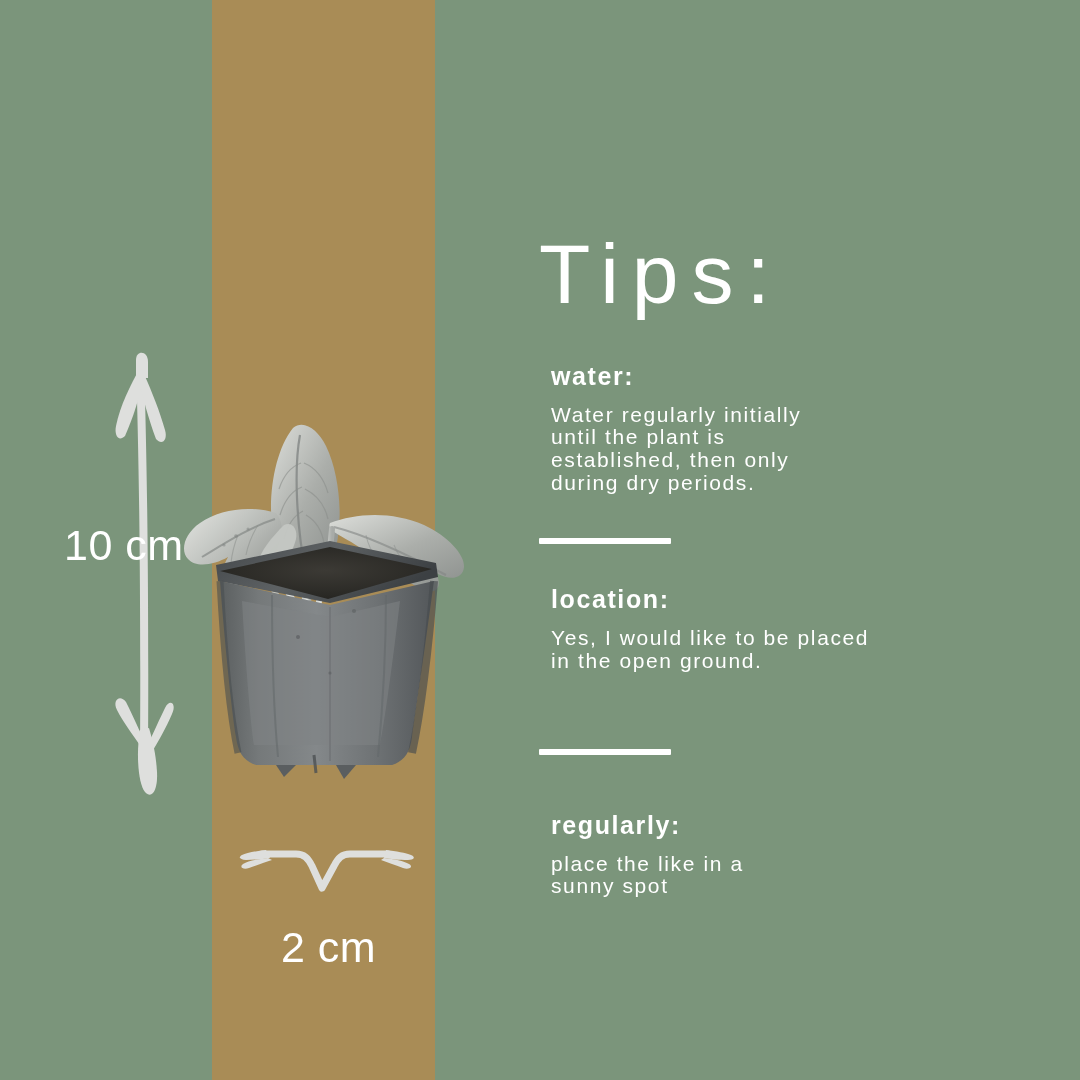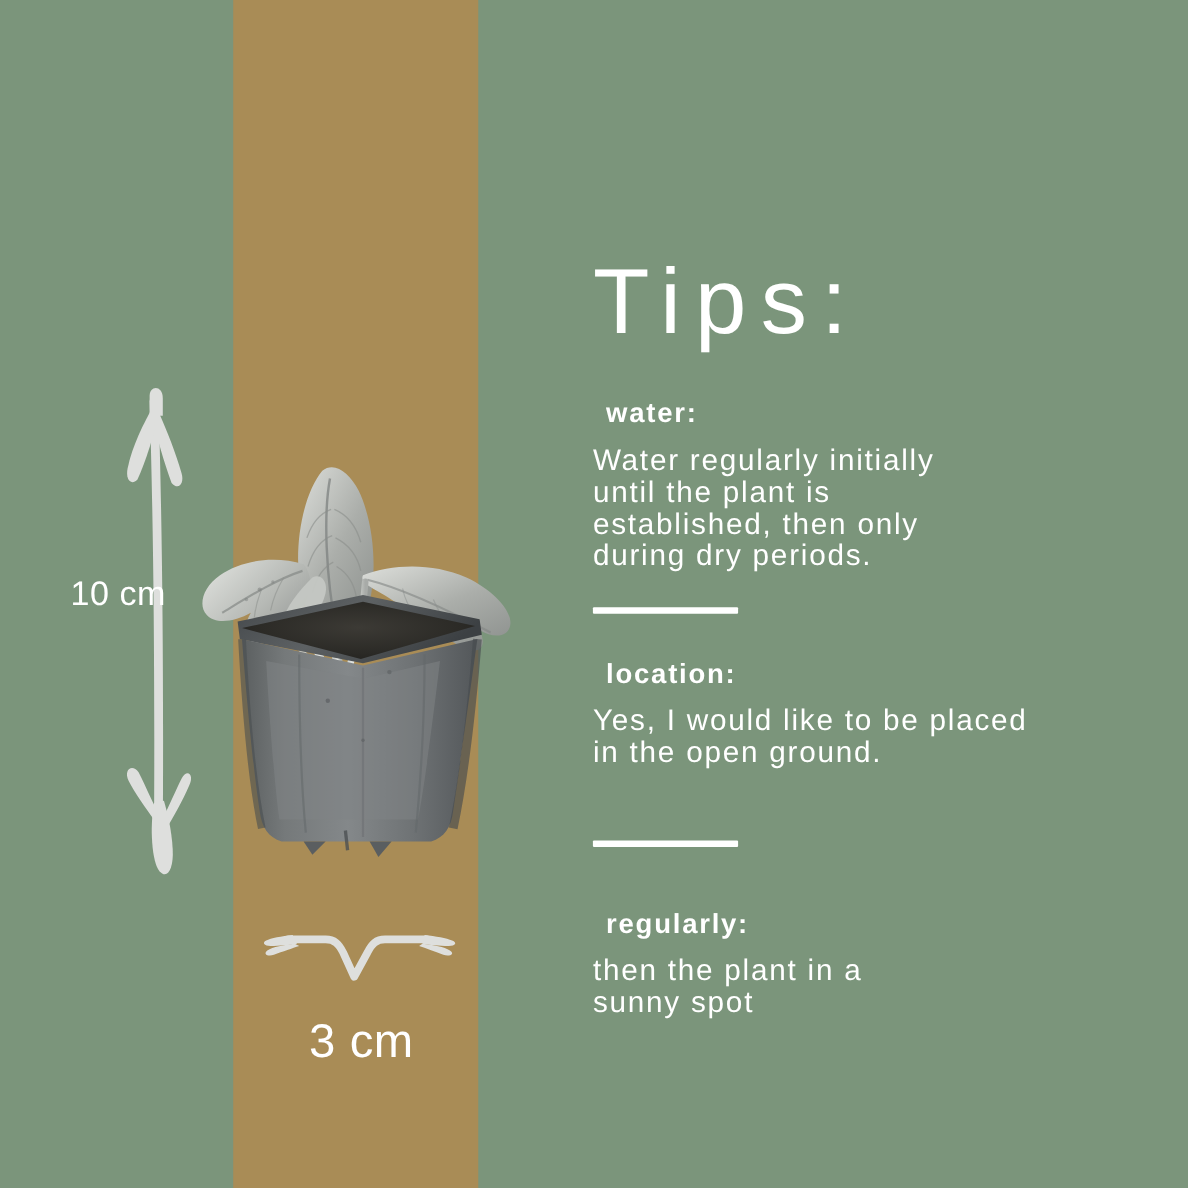--- a/index.html
+++ b/index.html
@@ -53,21 +53,21 @@
     top: 340px;
     width: 120px;
     height: 480px;
   }
   .measure-vertical svg { display: block; width: 100%; height: 100%; }
 
   .label-height {
     position: absolute;
     left: 64px;
     top: 524px;
-    font-size: 31px;
+    font-size: 43px;
     font-weight: 300;
     color: #ffffff;
     letter-spacing: 0.5px;
     line-height: 1;
     white-space: nowrap;
   }
 
   .measure-horizontal {
     position: absolute;
     left: 238px;
@@ -107,26 +107,26 @@
   .tip-section { margin: 0; }
   .tip-label {
     font-size: 25px;
     font-weight: 700;
     color: #ffffff;
     letter-spacing: 1.6px;
     line-height: 1.18;
     margin: 12px;
   }
   .tip-body {
-    font-size: 27px;
+    font-size: 21px;
     font-weight: 400;
     color: #ffffff;
     letter-spacing: 1.6px;
     line-height: 1.08;
-    margin: 0;
+    margin: 12px;
     white-space: pre-line;
   }
   .tip-divider {
     width: 132px;
     height: 6px;
     background: #ffffff;
     border-radius: 1px;
   }
   .gap-after-water  { height: 32px; }
   .gap-after-div1   { height: 29px; }
@@ -291,21 +291,21 @@
                  C 19 27, 28 24, 34 22 Z"></path>
 
         <path d="M148 12 C 158 13, 168 15, 173 17 C 178 19, 176 22, 170 22
                  C 161 22, 152 21, 146 20 Z"></path>
         <path d="M146 20 C 156 21, 166 23, 171 26 C 176 29, 171 32, 165 30
                  C 157 27, 149 24, 143 22 Z"></path>
       </g>
     </svg>
   </div>
 
-  <div class="label-width">3 cm</div>
+  <div class="label-width">2 cm</div>
 
   <div class="tips-panel">
 
     <div class="tips-title">Tips:</div>
 
     <div class="tip-section">
       <div class="tip-label">water:</div>
       <div class="tip-body">Water regularly initially
 until the plant is
 established, then only
@@ -321,19 +321,19 @@
       <div class="tip-body">Yes, I would like to be placed
 in the open ground.</div>
     </div>
 
     <div class="gap-after-repot"></div>
     <div class="tip-divider"></div>
     <div class="gap-after-div2"></div>
 
     <div class="tip-section">
       <div class="tip-label">regularly:</div>
-      <div class="tip-body">then the plant in a
+      <div class="tip-body">place the like in a
 sunny spot</div>
     </div>
 
   </div>
 
 </div>
 
 </body></html>

